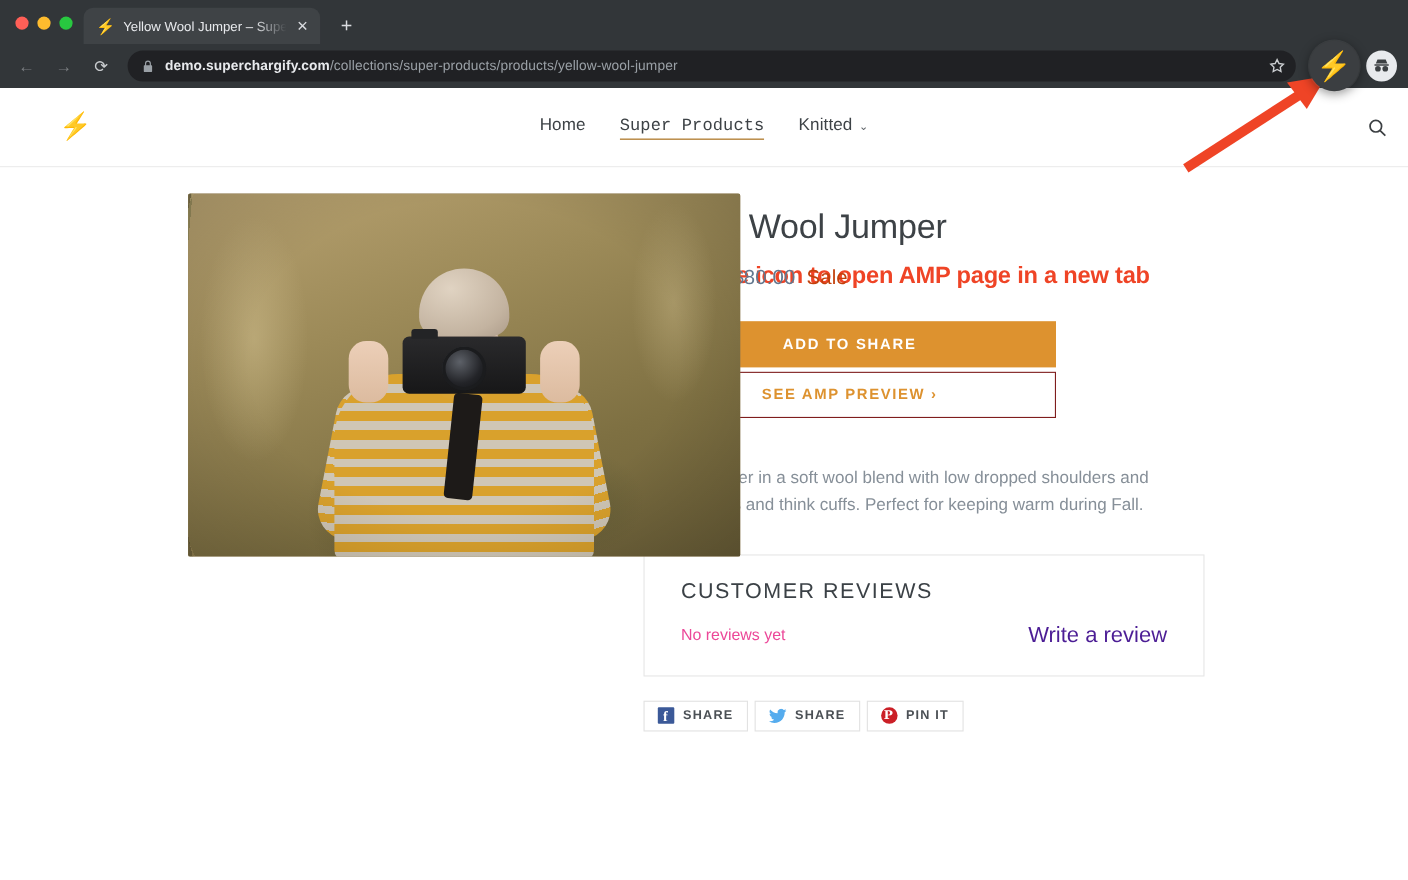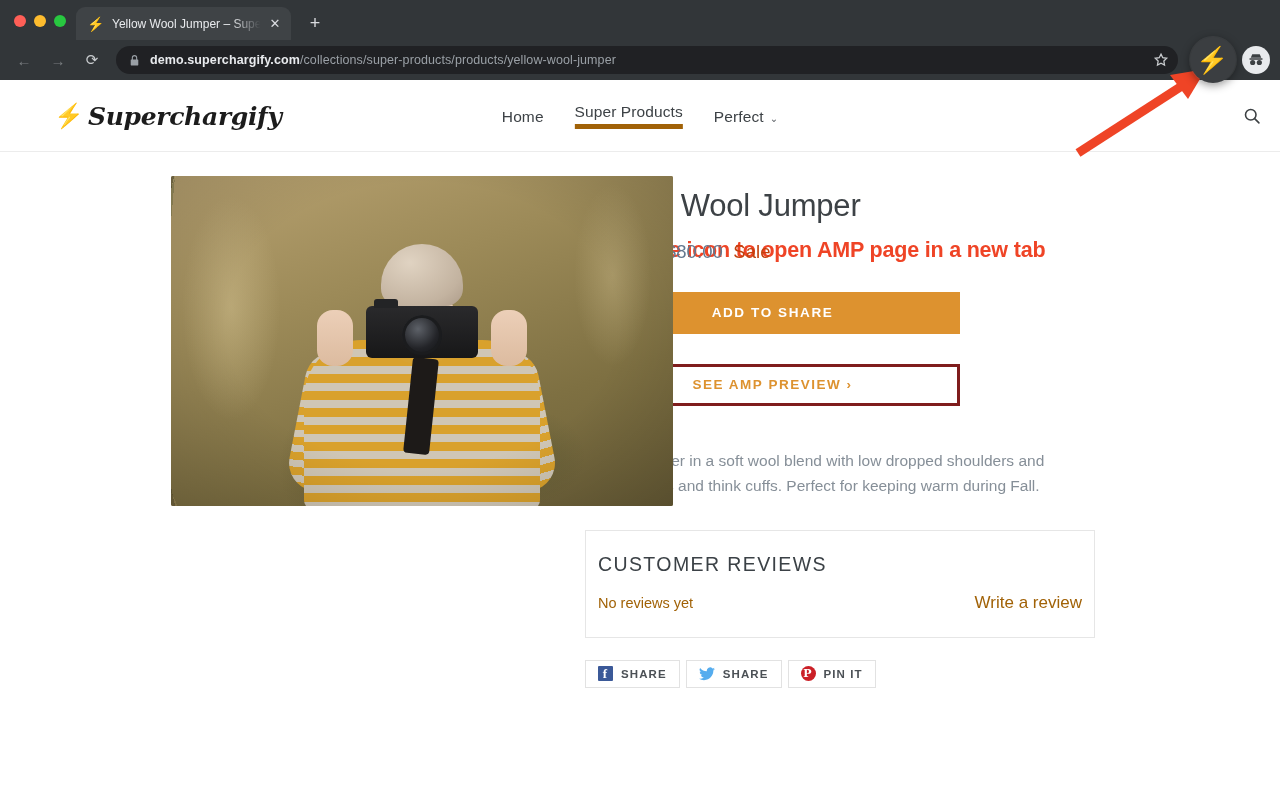--- a/index.html
+++ b/index.html
@@ -112,27 +112,27 @@
     display: flex; align-items: center; gap: 4px;
   }
   .logo-bolt { color: #e8a33d; font-size: 24px; line-height: 1; }
   .logo-text {
     font-family: "DejaVu Serif", serif;
     font-style: italic; font-weight: 700;
     font-size: 25px; color: #1c1c1c; letter-spacing: -0.3px;
   }
   .main-nav {
     position: absolute; left: 50%; transform: translateX(-50%);
-    display: flex; align-items: flex-end; gap: 31px;
+    display: flex; align-items: center; gap: 31px;
   }
   .nav-link {
     font-size: 15.5px; color: #3d4246; letter-spacing: .1px;
     position: relative; padding-bottom: 3px;
   }
-  .nav-link.active { border-bottom: 5px solid #a16207; }
+  .nav-link.active { border-bottom: 1px solid #a16207; font-family: Liberation Mono, monospace; }
   .nav-link .chev { font-size: 10px; margin-left: 6px; color: #5c6166; }
   .search-icon-wrap {
     position: absolute; right: 8px; top: 50%; transform: translateY(-50%);
     width: 40px; height: 40px; display: flex; align-items: center; justify-content: center;
   }
 
   
   .annotation {
     position: absolute; left: 593px; top: 158px;
     font-size: 21.5px; font-weight: 700; color: #ef4426;
@@ -250,41 +250,41 @@
   .price-new { color: #63788f; margin-left: 8px; }
   .price-tag { color: #c2410c; margin-left: 5px; }
 
   .btn-cart {
     display: block; width: 375px; height: 42px; margin-top: 29px;
     background: #dd922f; color: #fff; border: none;
     font-size: 13.5px; font-weight: 700; letter-spacing: 1.6px;
     font-family: "Liberation Sans", sans-serif;
   }
   .btn-amp {
-    display: block; width: 375px; height: 42px; margin-top: 30px;
-    background: #fff; color: #dd922f; border: 3px solid #7f1d1d;
+    display: block; width: 375px; height: 42px; margin-top: 4px;
+    background: #fff; color: #dd922f; border: 1px solid #7f1d1d;
     font-size: 13.5px; font-weight: 700; letter-spacing: 1.5px;
     font-family: "Liberation Sans", sans-serif;
   }
   .desc {
     margin-top: 42px; font-size: 15.5px; line-height: 1.62;
     color: #868f98; max-width: 486px;
   }
   .reviews {
     margin-top: 32px; width: 510px; border: 1px solid #e6e6e6;
-    padding: 22px 12px 24px;
+    padding: 22px 33px 24px;
   }
   .reviews-title {
     font-size: 19.5px; color: #3b4146; letter-spacing: 1.4px; font-weight: 400;
   }
   .reviews-row {
     margin-top: 17px; display: flex; justify-content: space-between; align-items: center;
   }
-  .reviews-empty { font-size: 14.5px; color: #a16207; }
-  .write-review { font-size: 17px; color: #a16207; }
+  .reviews-empty { font-size: 14.5px; color: #ec4899; }
+  .write-review { font-size: 20px; color: #4c1d95; }
 
   .social { margin-top: 22px; display: flex; gap: 6px; align-items: center; }
   .social-btn {
     height: 28px; border: 1px solid #e2e2e2; background: #fff;
     display: flex; align-items: center; gap: 8px; padding: 0 12px;
     font-size: 11.5px; font-weight: 700; letter-spacing: 1.1px; color: #4b5055;
     font-family: "Liberation Sans", sans-serif;
   }
   .ic-fb { width: 15px; height: 15px; background: #3b5998; position: relative; border-radius: 1px; }
   .ic-fb::after{
@@ -344,32 +344,31 @@
         <rect x="4" y="10" width="16" height="1.7" rx=".8" fill="#3c4043"></rect>
       </svg>
     </div>
   </div>
 
   <div class="page">
 
     <div class="site-header">
       <div class="logo">
         <span class="logo-bolt">⚡</span>
-        <span class="logo-text">Superchargify</span>
       </div>
 
       <nav class="main-nav">
         <a class="nav-link">
           <span>Home</span>
         </a>
         <a class="nav-link active">
           <span>Super Products</span>
         </a>
         <a class="nav-link">
-          <span>Perfect</span><span class="chev">⌄</span>
+          <span>Knitted</span><span class="chev">⌄</span>
         </a>
       </nav>
 
       <div class="search-icon-wrap">
         <svg width="20" height="20" viewBox="0 0 24 24">
           <circle cx="10.5" cy="10.5" r="6.3" fill="none" stroke="#3c4043" stroke-width="1.9"></circle>
           <line x1="15.2" y1="15.2" x2="20.3" y2="20.3" stroke="#3c4043" stroke-width="1.9" stroke-linecap="round"></line>
         </svg>
       </div>
     </div>

